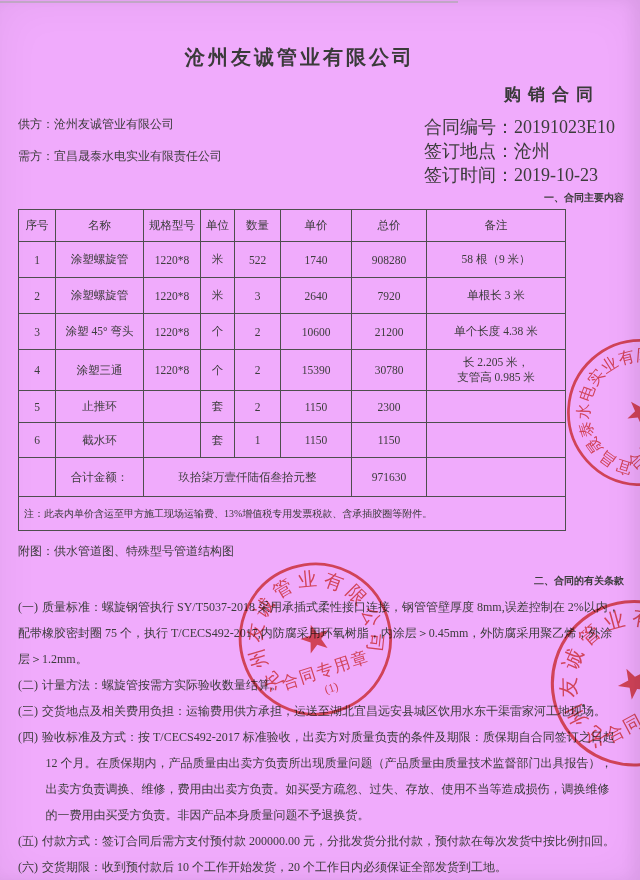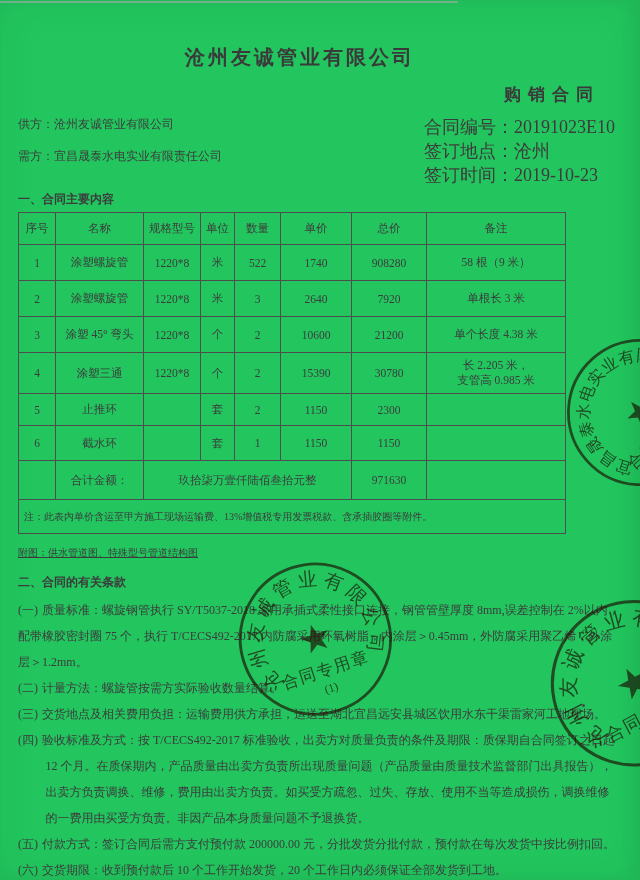--- a/index.html
+++ b/index.html
@@ -1,54 +1,54 @@
 <!DOCTYPE html>
 <html><head>
 <meta charset="utf-8">
 <style>
   html,body { margin:0; padding:0; background:#dcdcdc; }
   .page {
     position:relative; width:640px; height:880px; margin:0 auto;
-    background:#22c55e; overflow:hidden;
+    background:#f0abfc; overflow:hidden;
     font-family:"Liberation Serif","DejaVu Serif",serif;
     color:#3c3c3c;
     box-shadow: inset 0 0 45px rgba(0,0,0,0.05), inset -8px 0 14px rgba(0,0,0,0.05);
   }
   .scan-line { position:absolute; top:1px; left:0; width:458px; height:2px; background:#a9a9a9; opacity:.6; }
   .title-company {
     margin:44px 40px 0 0; text-align:center;
     font-size:20px; font-weight:600; letter-spacing:3px; color:#3a3a3a;
   }
   .title-doc {
     margin:12px 40px 0 0; text-align:right;
     font-size:17px; font-weight:600; letter-spacing:7px; color:#3a3a3a;
   }
   .info-row { display:flex; justify-content:space-between; padding:8px 22px 0 18px;gap:20px; }
   .info-left p { margin:0; font-size:12px; line-height:20px; }
   .info-left .supplier { margin-bottom:12px; }
   .info-right p { margin:3px; font-size:18px; line-height:21px; }
-  .sec-heading { margin:2px 16px 4px 18px; font-size:12px; font-weight:600; }
+  .sec-heading { margin:2px 16px 4px 18px; font-size:10px; font-weight:600;text-align:right; }
   .sec-heading.terms { margin-top:14px; }
   table.items {
     margin-left:18px; border-collapse:collapse; table-layout:fixed;
     font-size:11.5px; color:#3c3c3c;
   }
   table.items td, table.items th {
     border:1px solid #4e4e4e; text-align:center; vertical-align:middle;
     padding:2px 3px; font-weight:normal; overflow:hidden;
   }
   table.items th { height:27px;margin-left:8px; }
   tr.r1 td, tr.r2 td, tr.r3 td { height:31px; }
   tr.r4 td { height:36px; }
   tr.r5 td { height:27px; }
   tr.r6 td { height:30px; }
   tr.total td { height:34px; }
   tr.note-row td { height:29px; text-align:left; padding-left:5px; font-size:10px; }
   .pre { white-space:pre-line; line-height:15px; }
-  .attach-line { margin:12px 0 0 18px; font-size:10px;text-decoration:underline; }
+  .attach-line { margin:12px 0 0 18px; font-size:12px; }
   .clauses { padding:2px 20px 0 18px; font-size:12px; line-height:26px; }
   .clauses p { margin:0; }
   .clauses p.hang { padding-left:2.3em; text-indent:-2.3em; }
   .clause-num { margin-right:4px; }
   
   .stamp { position:absolute; mix-blend-mode:multiply; opacity:.85; }
   .stamp-ring { fill:none; stroke:#d9473c; stroke-width:3.6; }
   .stamp-star { fill:#d9473c; }
   .stamp-arc-text text, .stamp-arc-text { fill:#d9473c; }
   .stamp svg text { fill:#d9473c; font-family:"Liberation Serif","DejaVu Serif",serif; }

